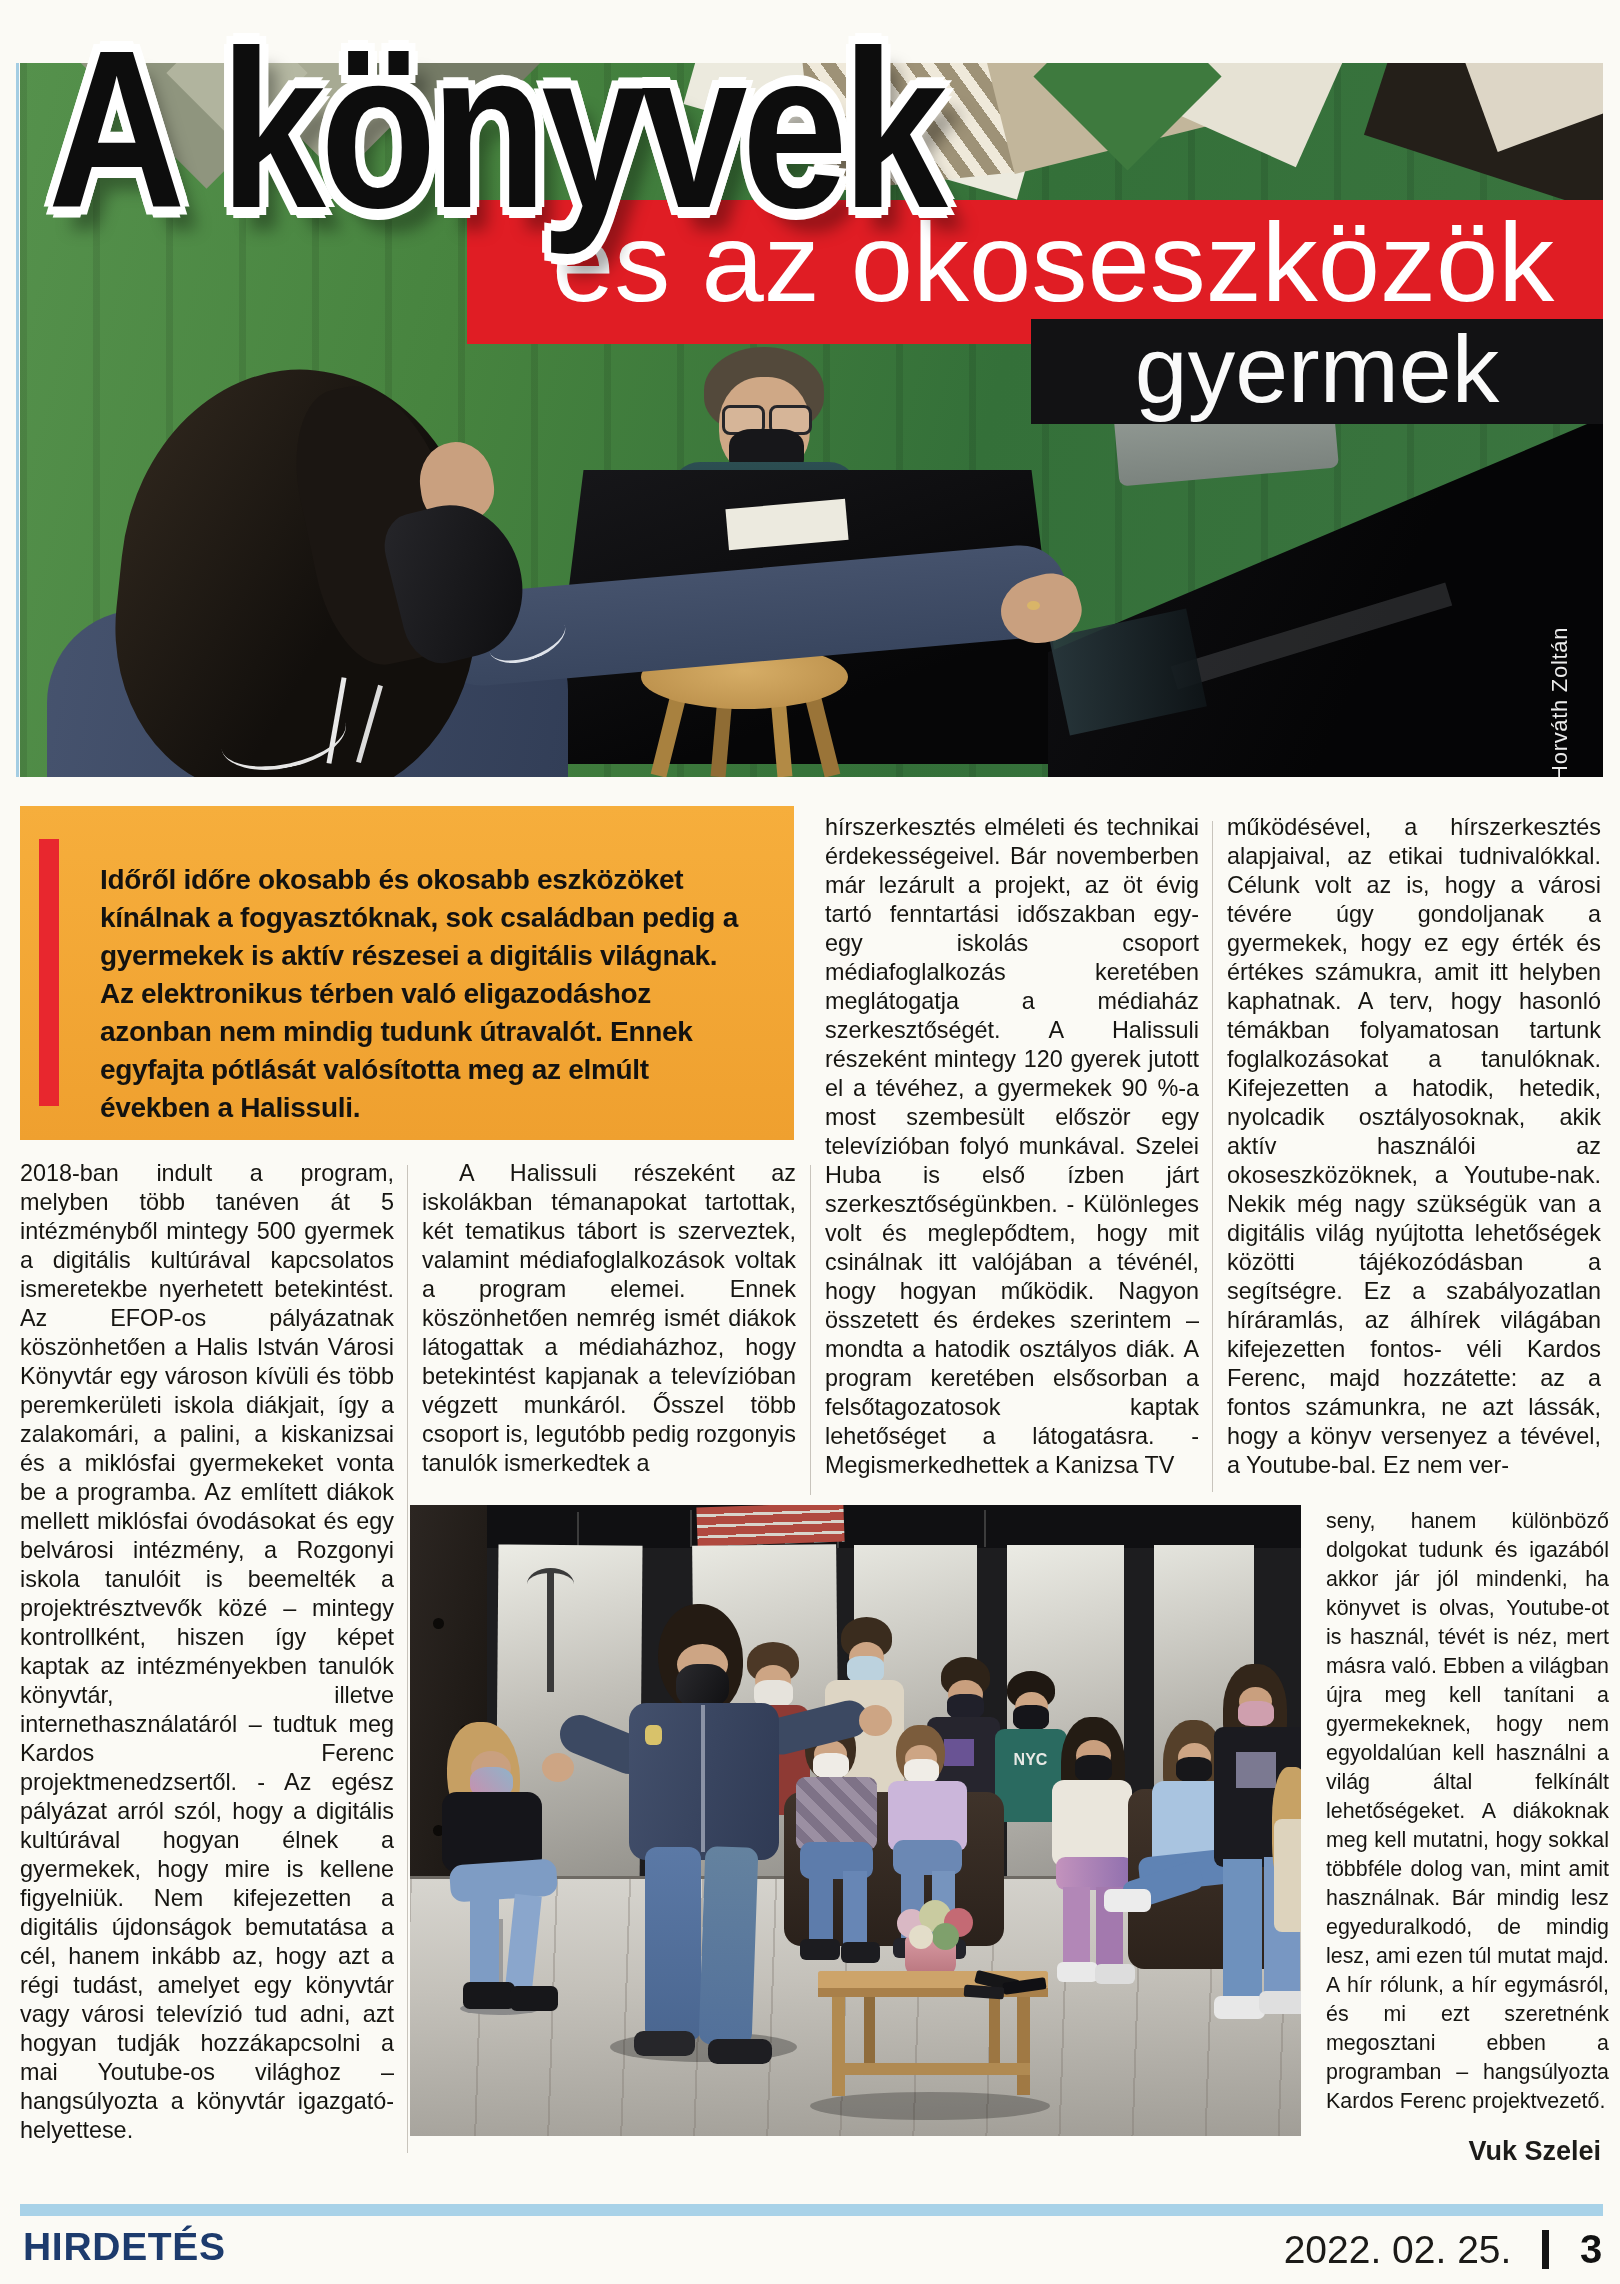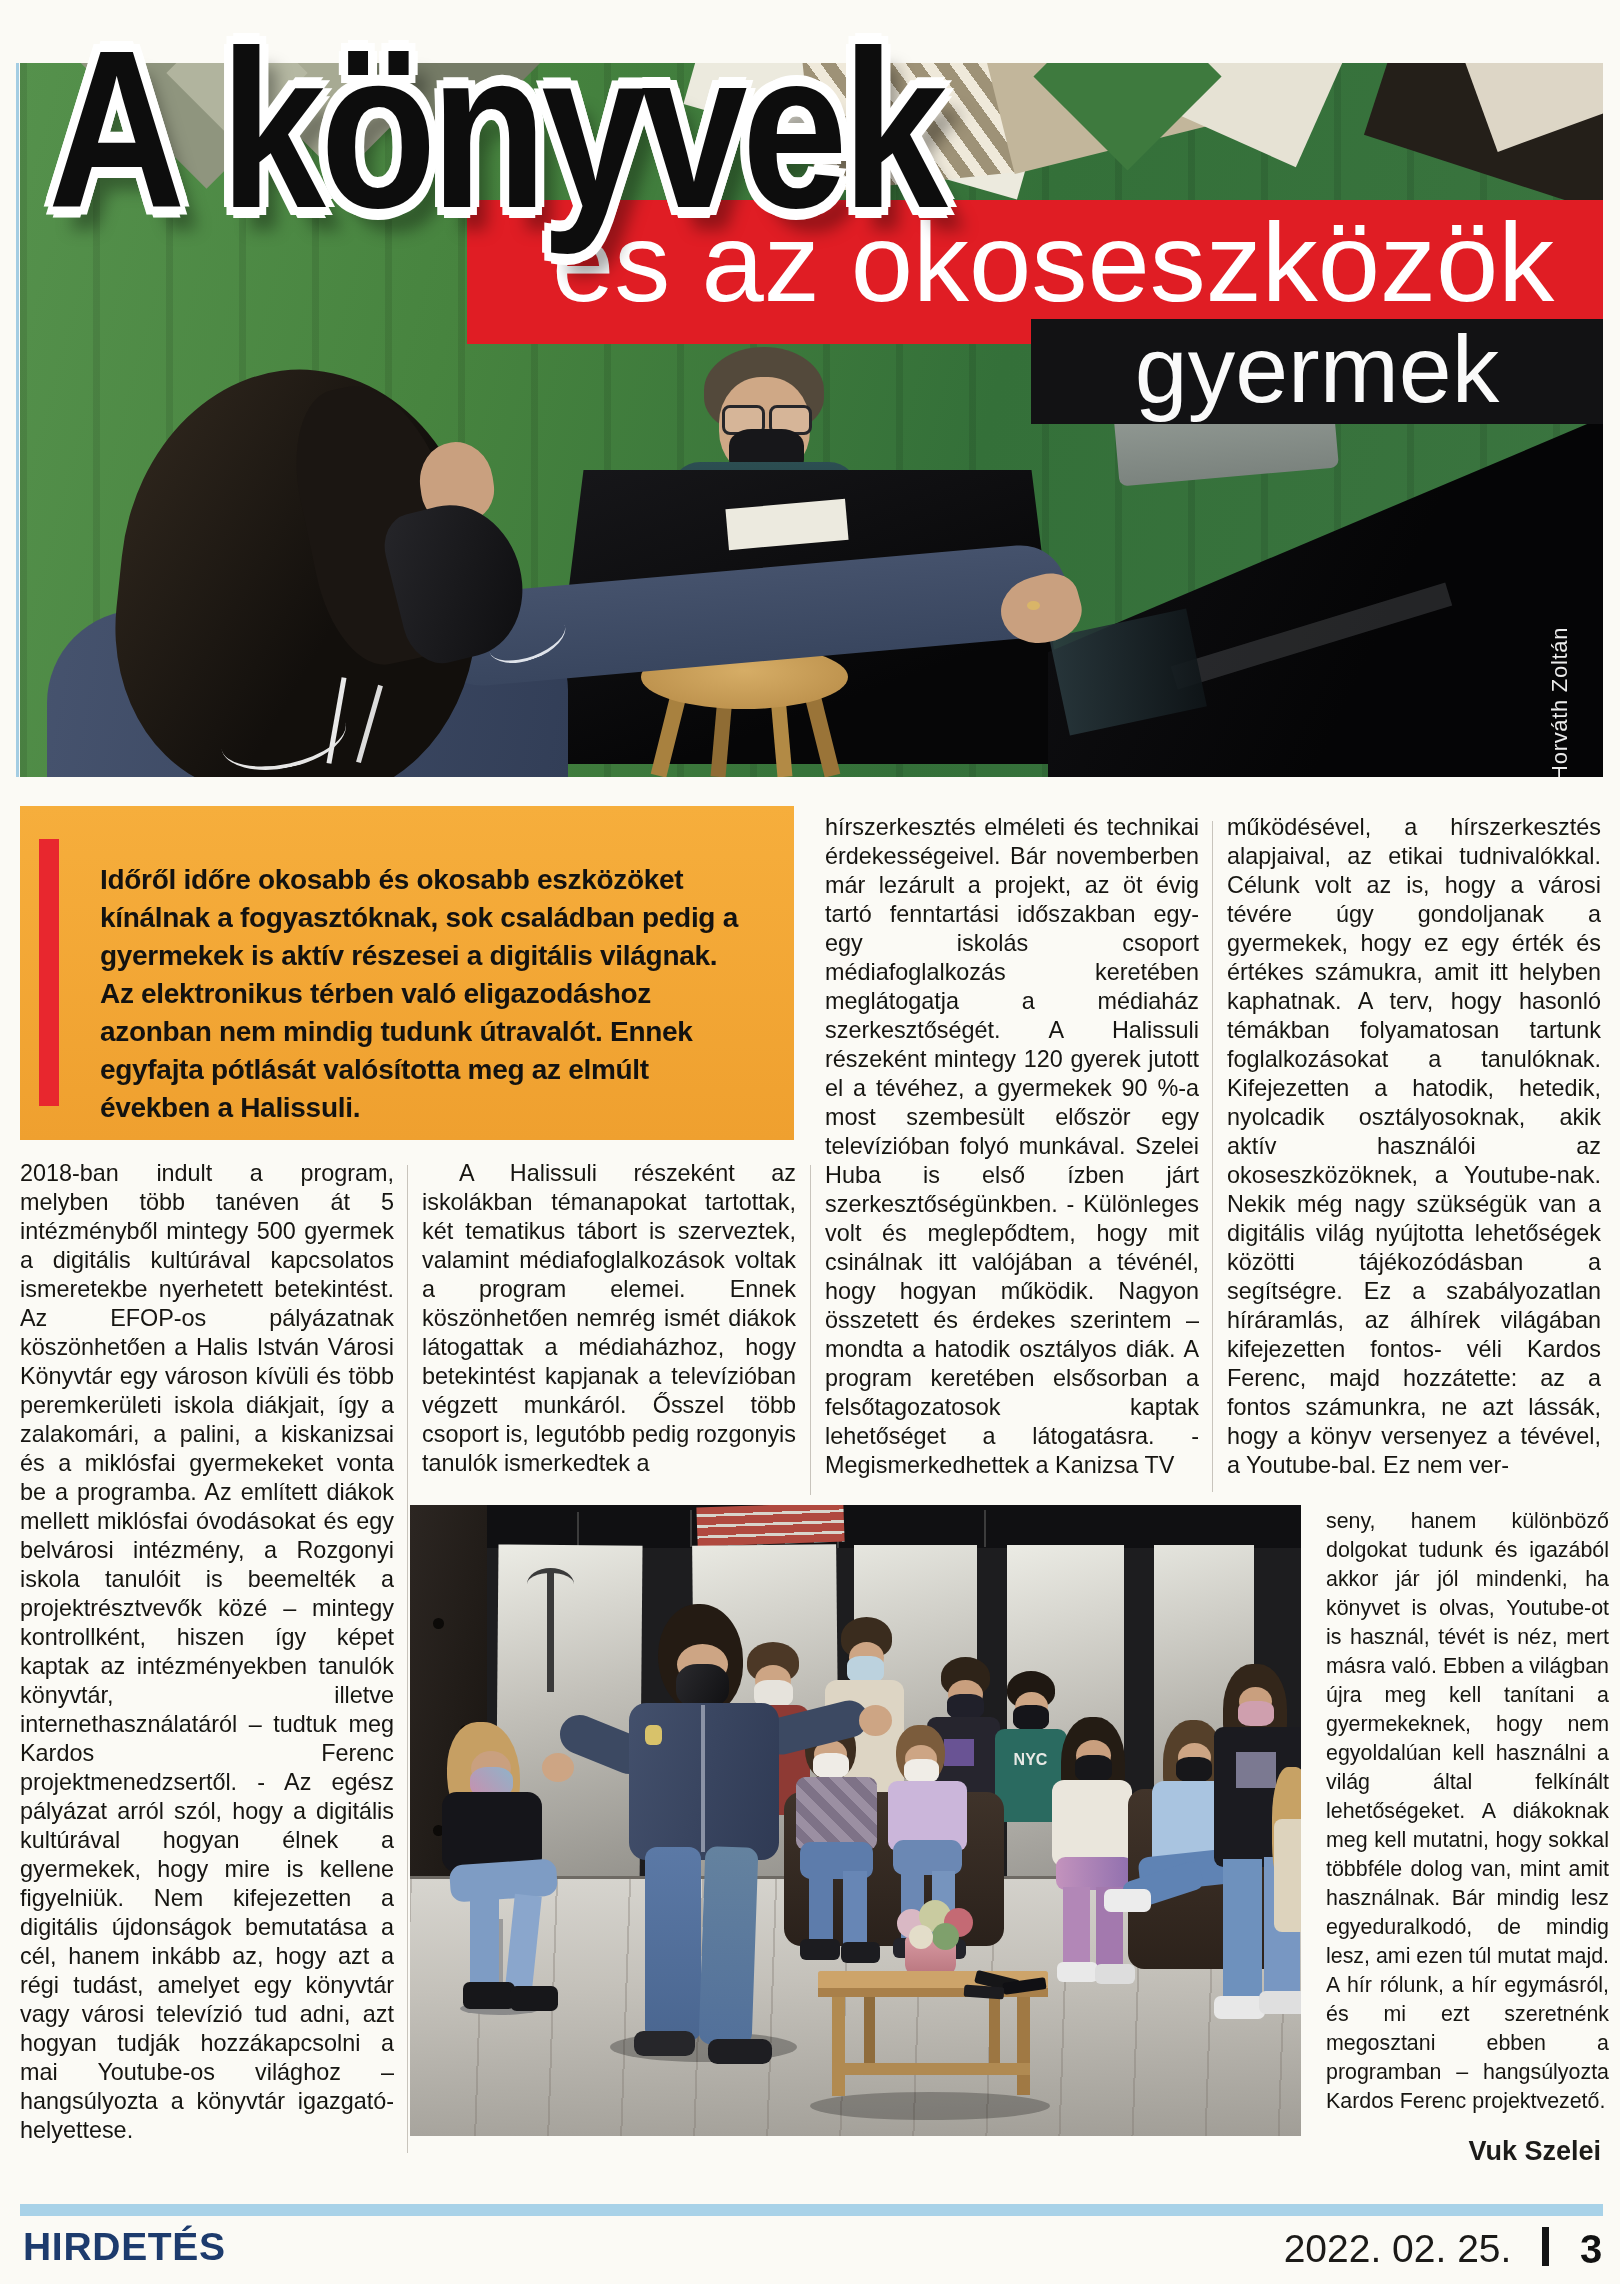--- a/index.html
+++ b/index.html
@@ -30,21 +30,21 @@
   #c2{left:422px;top:1159px;width:374px;height:340px;text-indent:37px;}
   #c3{left:825px;top:813px;width:374px;height:675px;}
   #c4a{left:1227px;top:813px;width:374px;height:697px;}
   #c4b{left:1326px;top:1507px;width:283px;max-height:629px;font-size:21.4px;line-height:29px;}
   #author{position:absolute;left:1318px;top:2136px;width:283px;text-align:right;
         font-weight:700;font-size:27px;color:#1c1b19;}
   .rule{position:absolute;width:1.3px;background:#c8c4bc;}
   
   #footbar{position:absolute;left:20px;top:2204px;width:1583px;height:12px;background:#a8d2e8;}
   #hird{position:absolute;left:23px;top:2225px;font-weight:900;font-size:39px;letter-spacing:0.7px;color:#1d3b6d;}
-  #dateline{position:absolute;right:18.7px;top:2227px;display:flex;gap:31px;}
+  #dateline{position:absolute;right:18.7px;top:2227px;display:flex;align-items:center;gap:31px;}
   #dateline .dt{font-size:39px;font-weight:500;color:#1b1a18;}
   #dateline .dsep{width:6.7px;height:39px;background:#141414;}
   #dateline .pn{font-size:40px;font-weight:800;color:#111;}
   
   #photo1{left:20px;top:63px;width:1583px;height:714px;z-index:1;
       background:linear-gradient(105deg,#55914c 0%,#47843f 28%,#347039 60%,#3b7540 100%);}
   #photo1 .stripes{left:0;top:0;width:100%;height:100%;
       background:repeating-linear-gradient(90deg,rgba(0,0,0,.09) 0 6.7px,rgba(255,255,255,0) 6.7px 73px);}
   #credit{position:absolute;left:1527px;top:504px;height:267px;writing-mode:vertical-rl;
       transform:rotate(180deg);font-size:22px;letter-spacing:0.7px;color:#ececec;}

